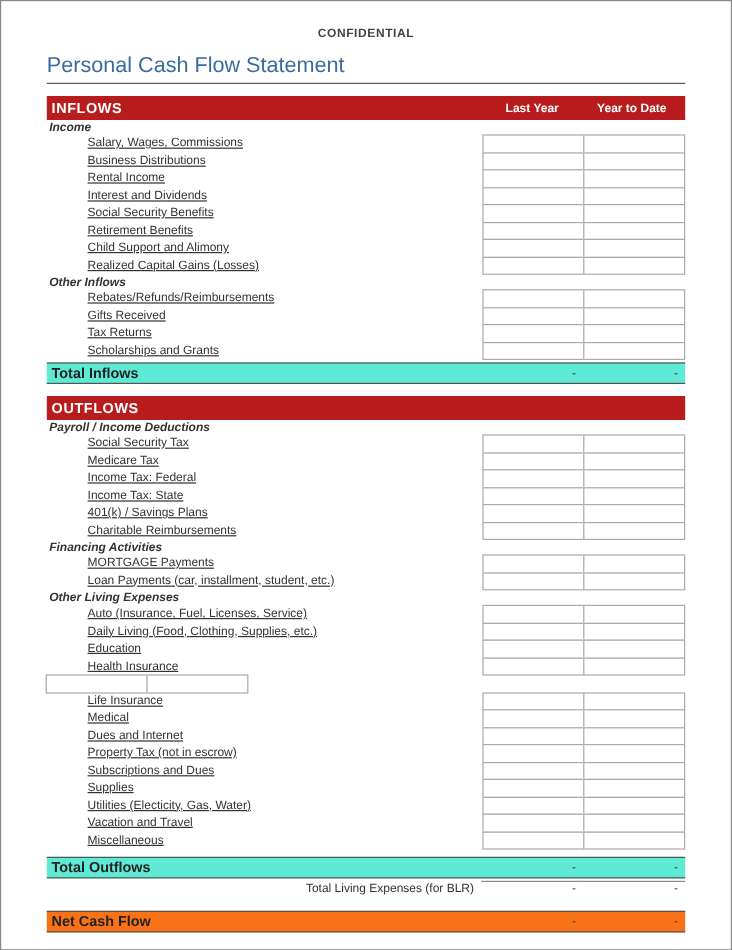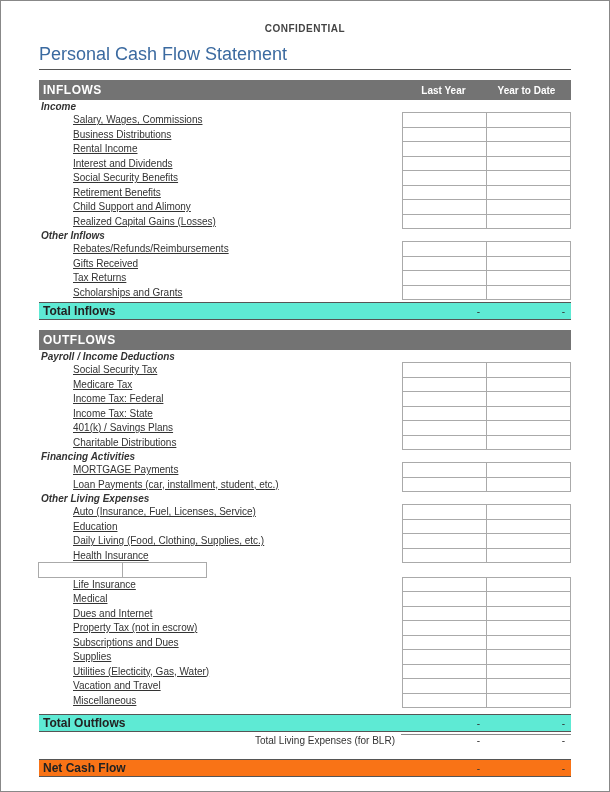--- a/index.html
+++ b/index.html
@@ -23,21 +23,21 @@
   }
   .title {
     color: #3b6aa0;
     font-size: 18px;
     font-weight: normal;
     border-bottom: 1px solid #555;
     padding-bottom: 4px;
     margin-bottom: 10px;
   }
   .section-header {
-    background: #737373;
+    background: #b91c1c;
     color: #fff;
     font-weight: bold;
     font-size: 12px;
     display: flex;
     height: 20px;
     align-items: center;
   }
   .section-header .sh-label { flex: 1; padding-left: 4px; letter-spacing: 0.5px;}
   .section-header .sh-col { width: 85px; text-align: center; font-size: 10px; font-weight: bold;}
   .section-header .sh-col:last-child { padding-right: 4px; }
@@ -238,21 +238,21 @@
       <div class="label">Income Tax: State</div>
       <div class="cell"></div>
       <div class="cell"></div>
     </div>
     <div class="row">
       <div class="label">401(k) / Savings Plans</div>
       <div class="cell"></div>
       <div class="cell"></div>
     </div>
     <div class="row">
-      <div class="label">Charitable Distributions</div>
+      <div class="label">Charitable Reimbursements</div>
       <div class="cell"></div>
       <div class="cell"></div>
     </div>
     <div class="category">Financing Activities</div>
     <div class="row">
       <div class="label">MORTGAGE Payments</div>
       <div class="cell"></div>
       <div class="cell"></div>
     </div>
     <div class="row">
@@ -260,26 +260,26 @@
       <div class="cell"></div>
       <div class="cell"></div>
     </div>
     <div class="category">Other Living Expenses</div>
     <div class="row">
       <div class="label">Auto (Insurance, Fuel, Licenses, Service)</div>
       <div class="cell"></div>
       <div class="cell"></div>
     </div>
     <div class="row">
+      <div class="label">Daily Living (Food, Clothing, Supplies, etc.)</div>
+      <div class="cell"></div>
+      <div class="cell"></div>
+    </div>
+    <div class="row">
       <div class="label">Education</div>
-      <div class="cell"></div>
-      <div class="cell"></div>
-    </div>
-    <div class="row">
-      <div class="label">Daily Living (Food, Clothing, Supplies, etc.)</div>
       <div class="cell"></div>
       <div class="cell"></div>
     </div>
     <div class="row">
       <div class="label">Health Insurance</div>
       <div class="cell"></div>
       <div class="cell"></div>
     </div>
     <div class="row">
       <div class="cell"></div>

